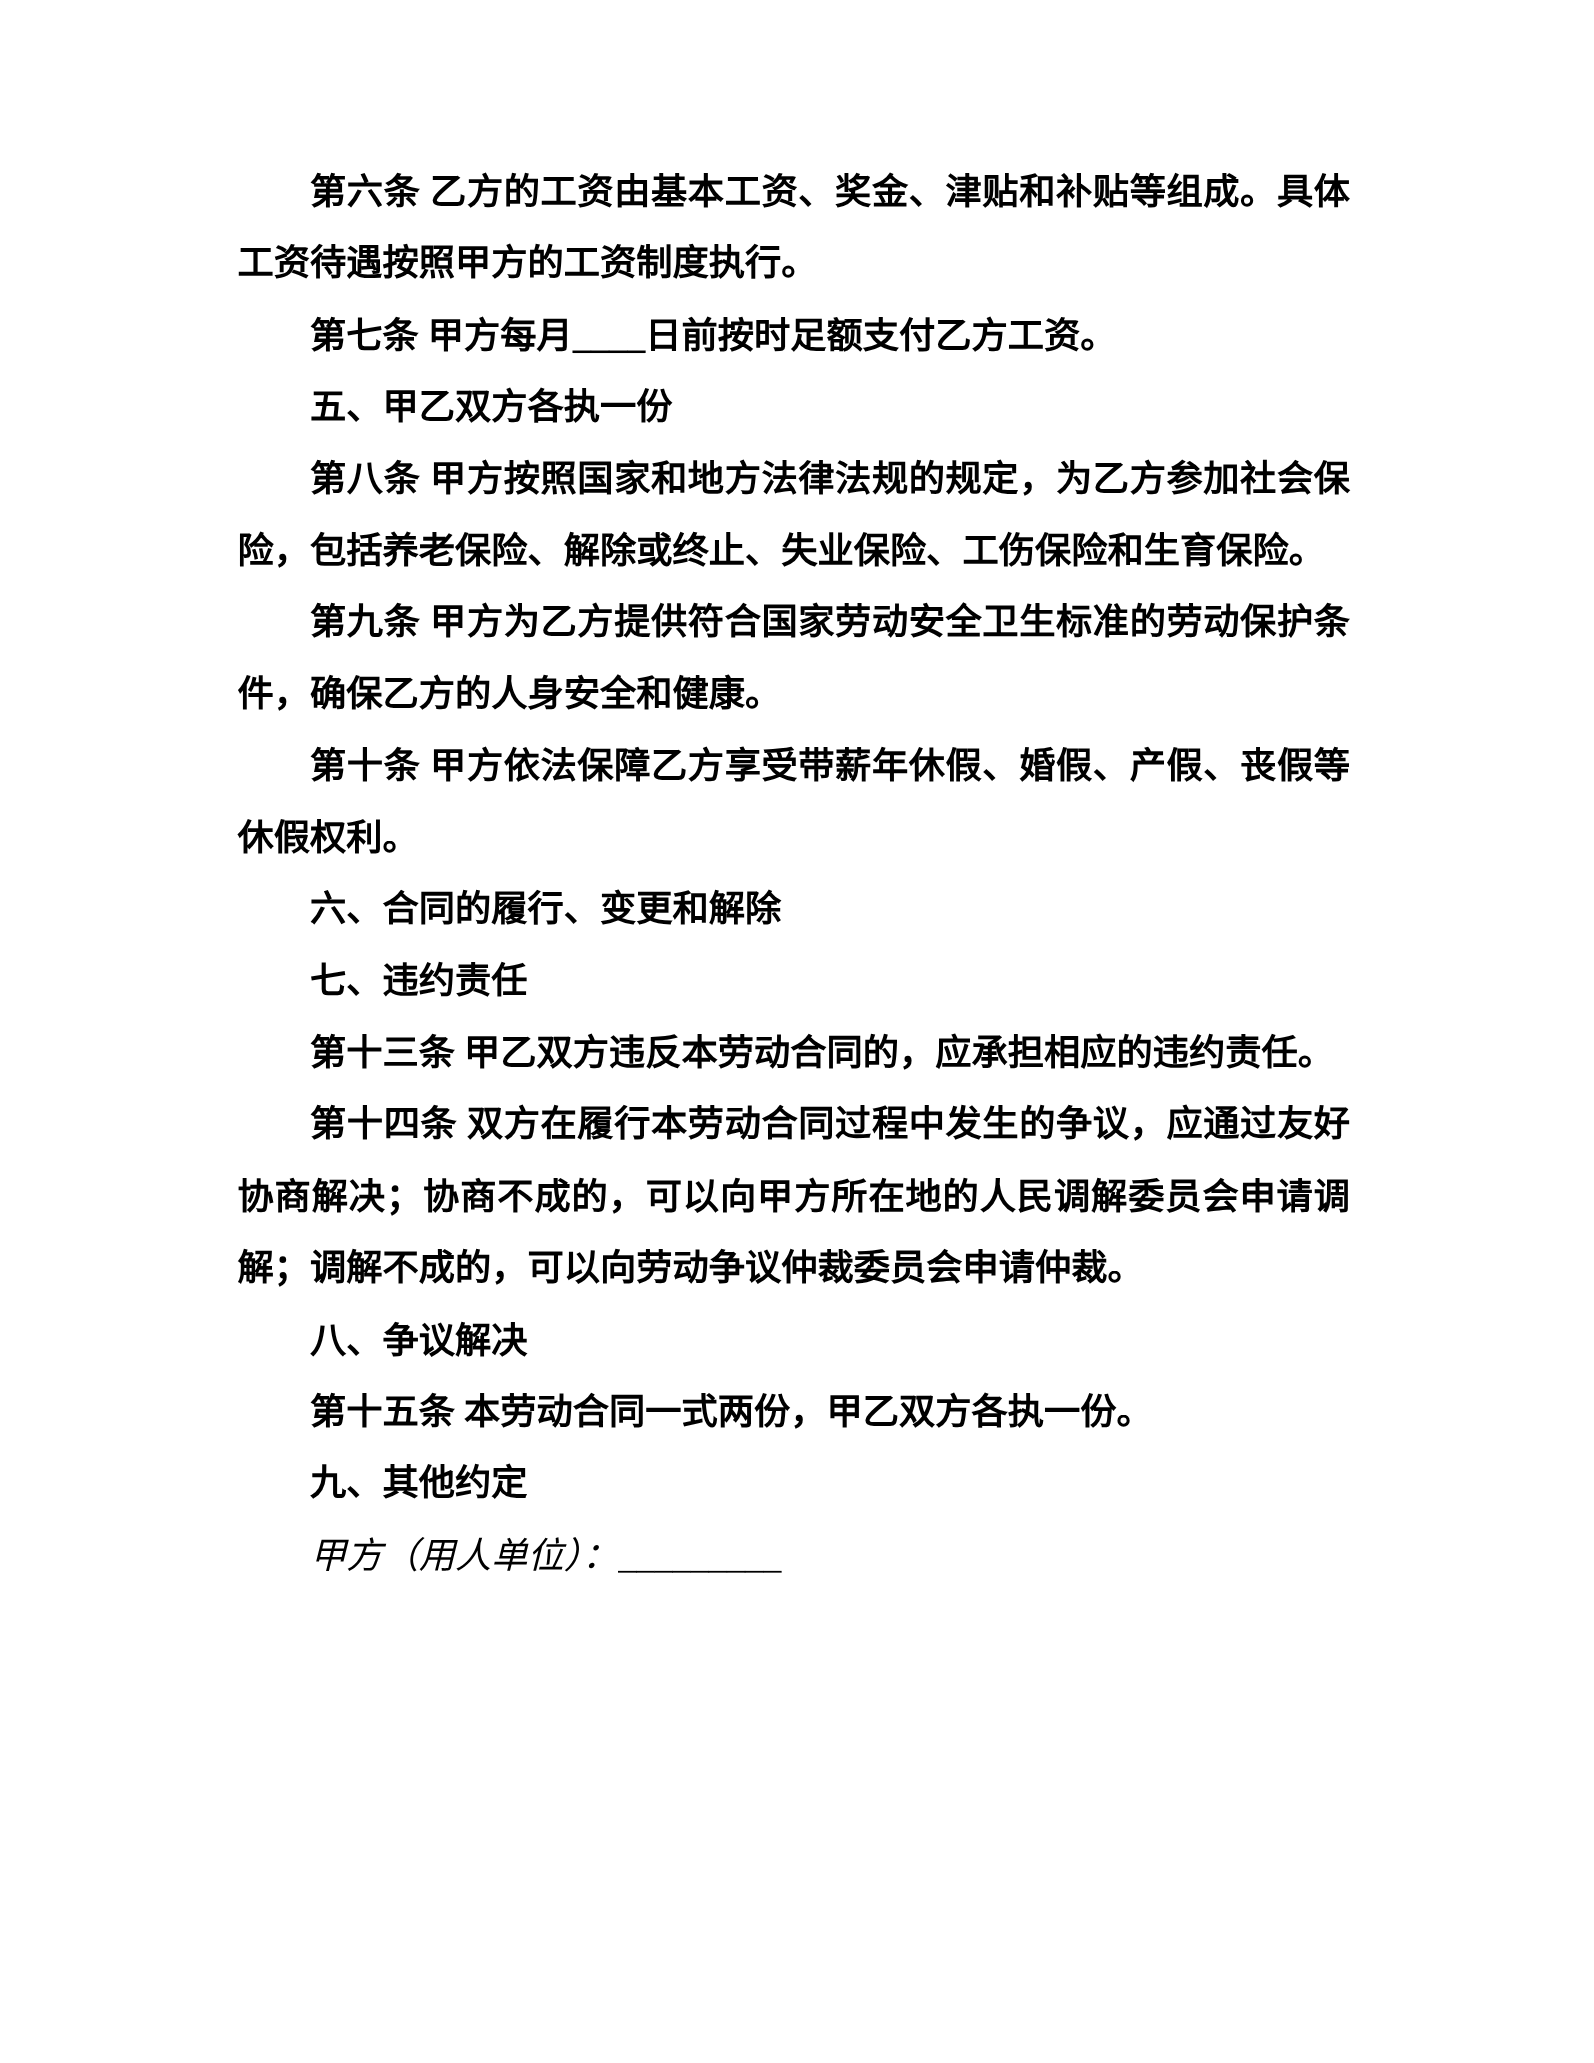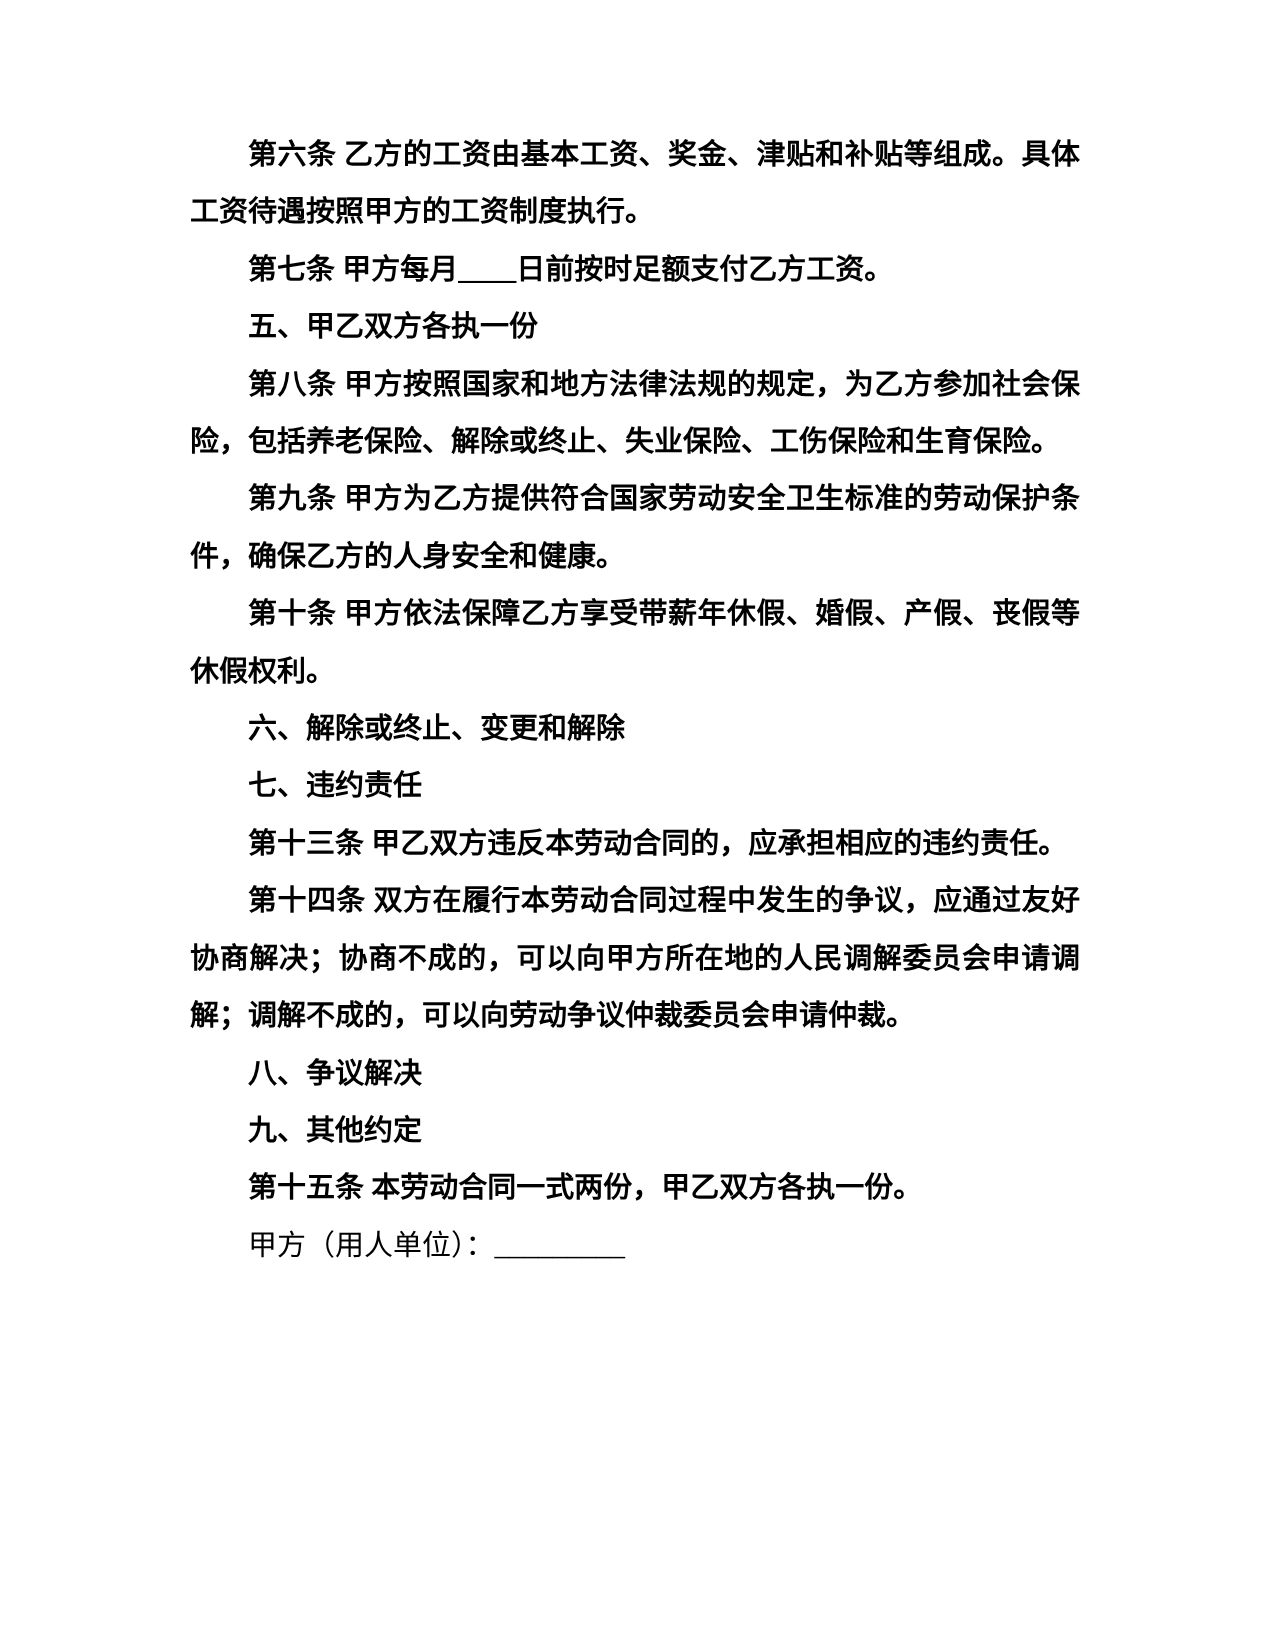--- a/index.html
+++ b/index.html
@@ -24,35 +24,36 @@
     font-size: 29px;
     line-height: 57.4px;
     font-weight: bold;
     text-indent: 2em;
     text-align: justify;
     word-break: break-all;
   }
   .doc p.signature {
     font-weight: normal;
     text-align: left;
+    font-style: italic;
   }
 </style>
 </head>
 <body>
 
 <div class="page">
   <div class="doc">
     <p>第六条 乙方的工资由基本工资、奖金、津贴和补贴等组成。具体工资待遇按照甲方的工资制度执行。</p>
     <p>第七条 甲方每月____日前按时足额支付乙方工资。</p>
     <p>五、甲乙双方各执一份</p>
     <p>第八条 甲方按照国家和地方法律法规的规定，为乙方参加社会保险，包括养老保险、解除或终止、失业保险、工伤保险和生育保险。</p>
     <p>第九条 甲方为乙方提供符合国家劳动安全卫生标准的劳动保护条件，确保乙方的人身安全和健康。</p>
     <p>第十条 甲方依法保障乙方享受带薪年休假、婚假、产假、丧假等休假权利。</p>
-    <p>六、解除或终止、变更和解除</p>
+    <p>六、合同的履行、变更和解除</p>
     <p>七、违约责任</p>
     <p>第十三条 甲乙双方违反本劳动合同的，应承担相应的违约责任。</p>
     <p>第十四条 双方在履行本劳动合同过程中发生的争议，应通过友好协商解决；协商不成的，可以向甲方所在地的人民调解委员会申请调解；调解不成的，可以向劳动争议仲裁委员会申请仲裁。</p>
     <p>八、争议解决</p>
+    <p>第十五条 本劳动合同一式两份，甲乙双方各执一份。</p>
     <p>九、其他约定</p>
-    <p>第十五条 本劳动合同一式两份，甲乙双方各执一份。</p>
     <p class="signature">甲方（用人单位）：_________</p>
   </div>
 </div>
 
 </body></html>

